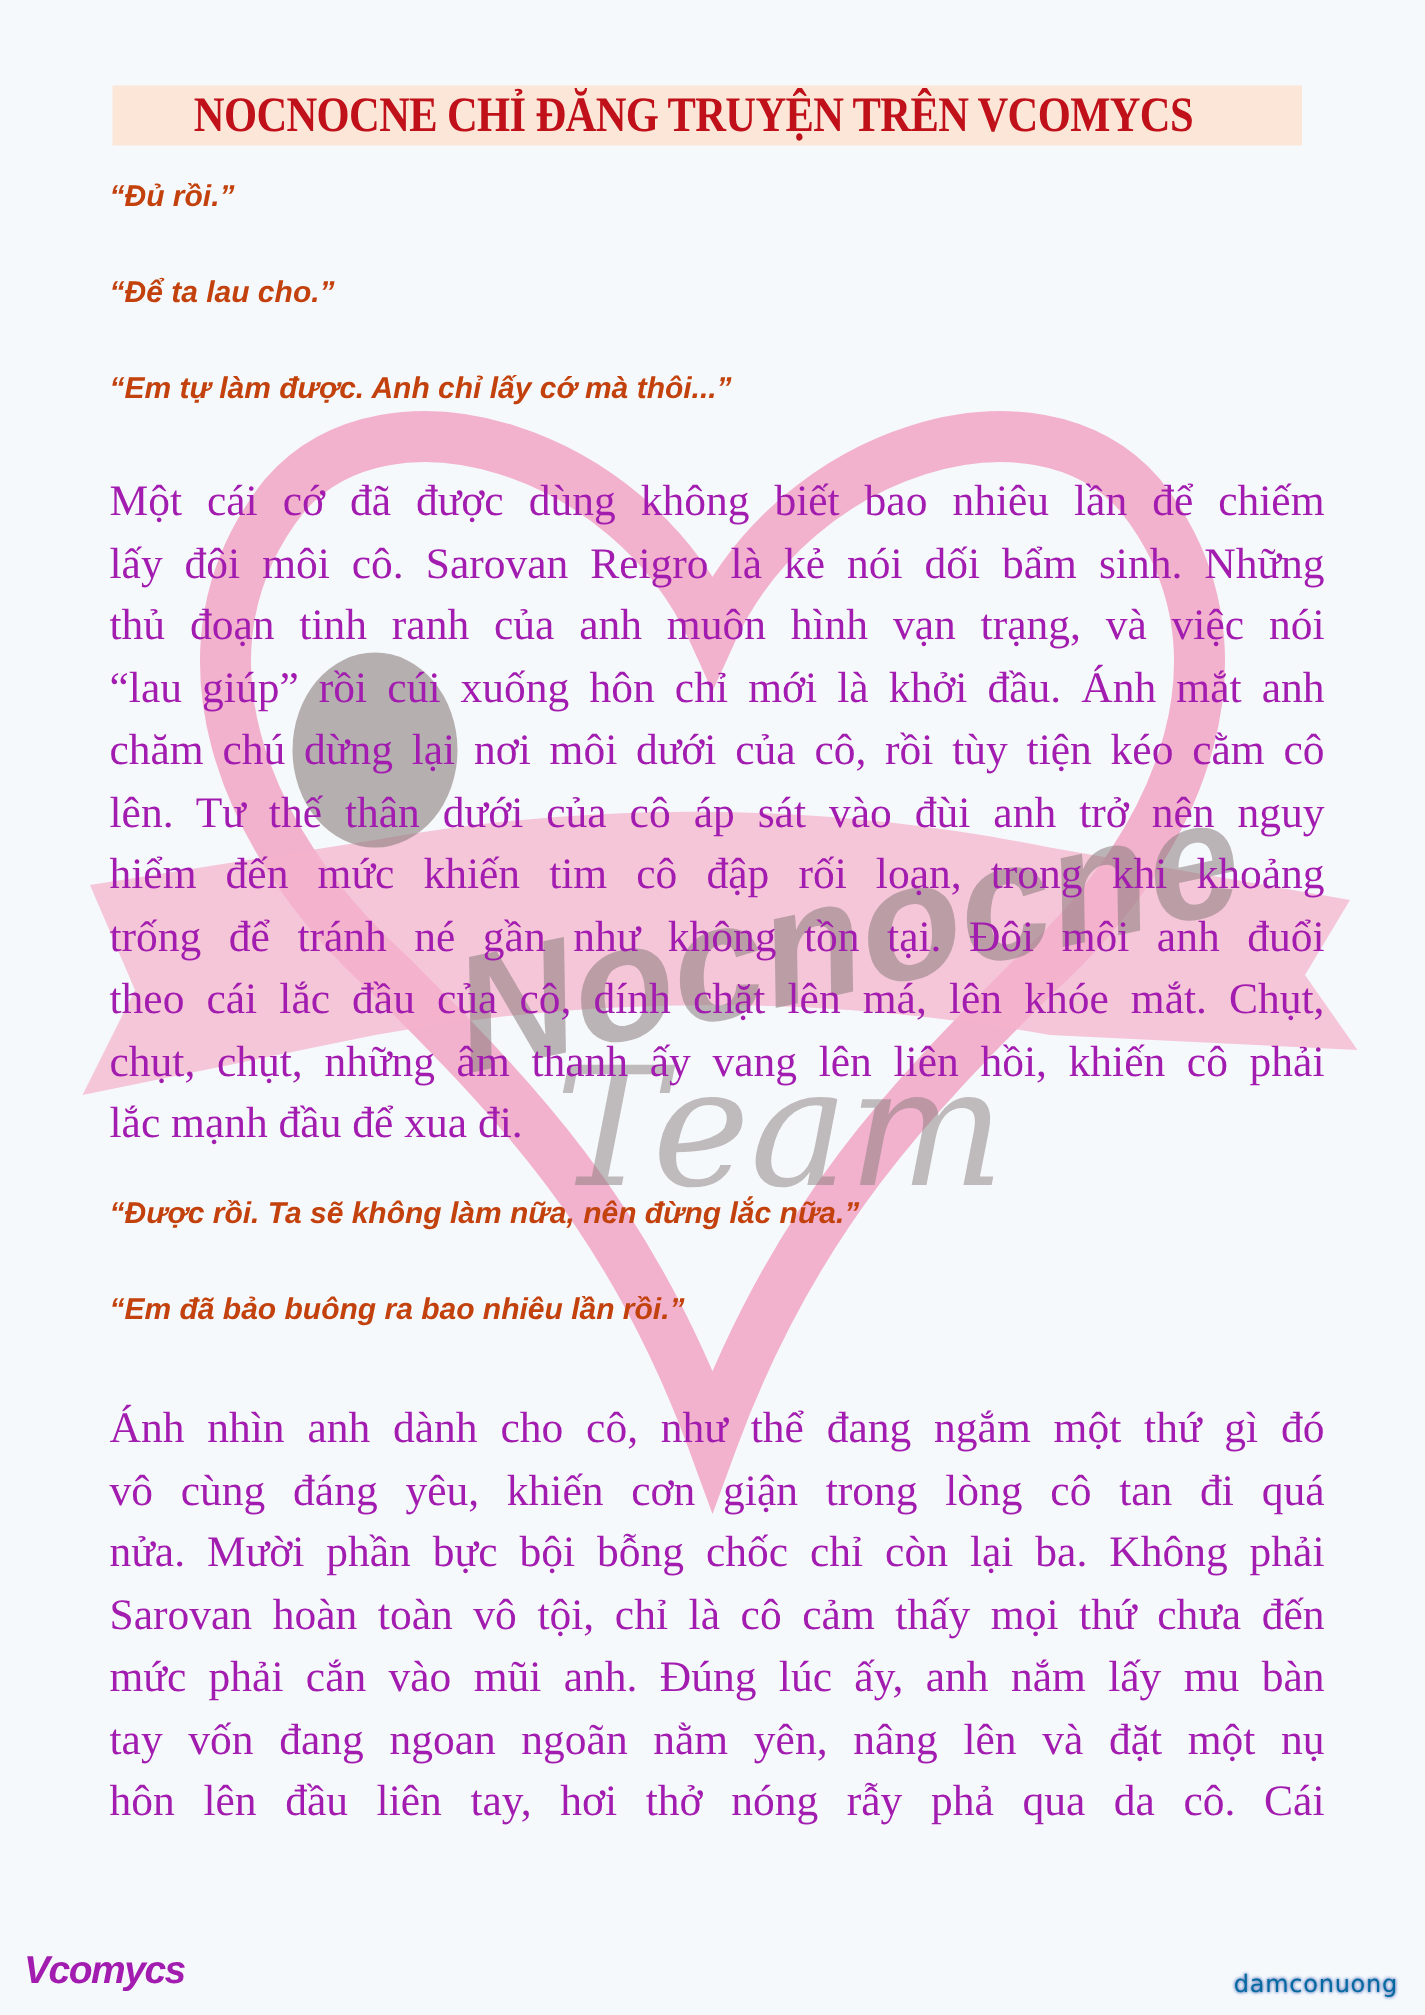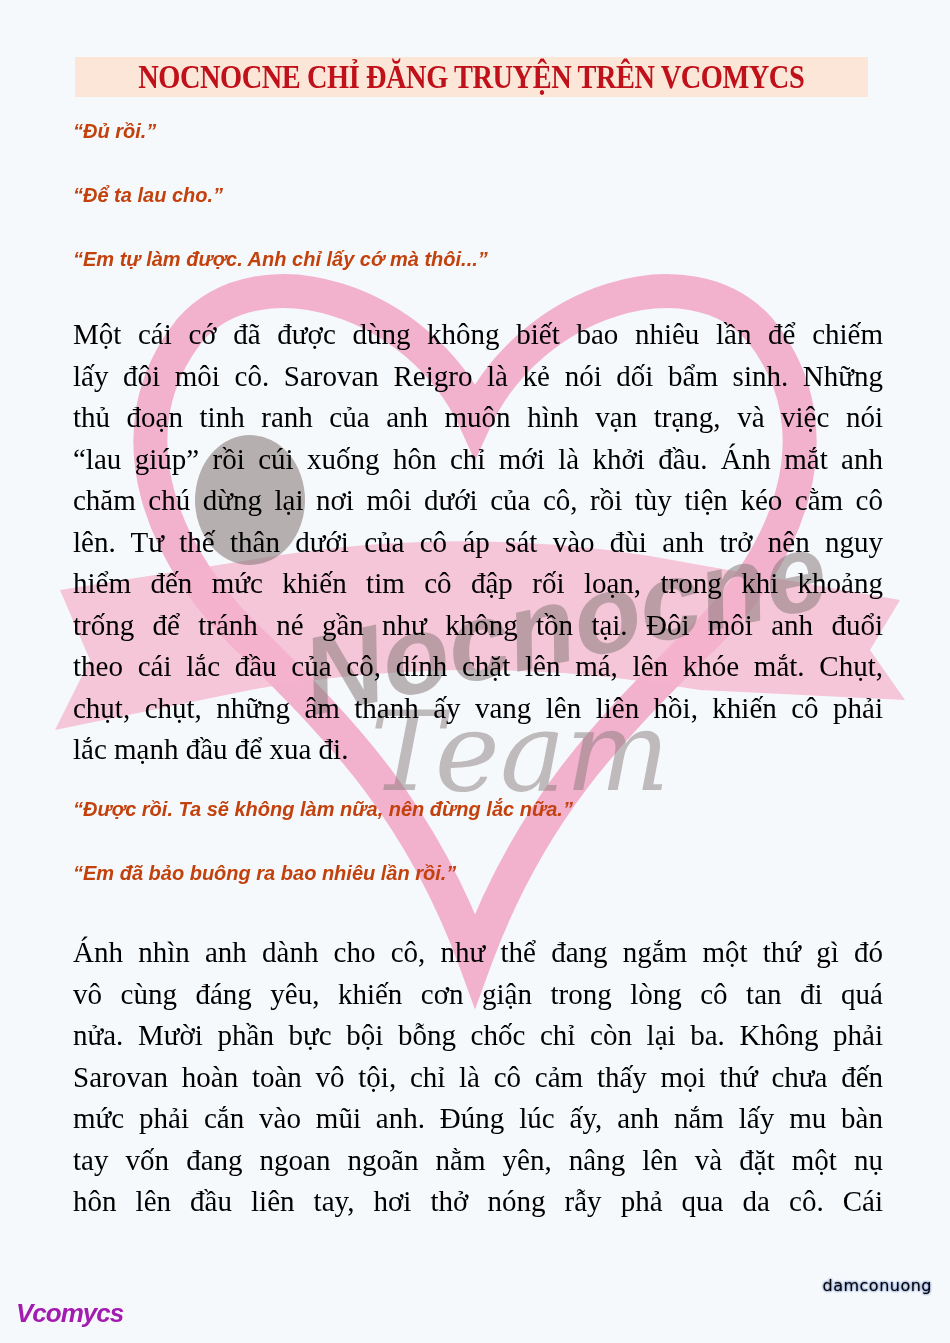--- a/index.html
+++ b/index.html
@@ -27,21 +27,20 @@
     }
     .banner {
       position: absolute;
       left: 75px;
       top: 57px;
       width: 793px;
       height: 40px;
       background: #fbe6d8;
       display: flex;
       align-items: center;
-      justify-content: center;
     }
     .banner-text {
       font-family: "Liberation Serif", "DejaVu Serif", serif;
       font-weight: bold;
       font-size: 33px;
       color: #c0101a;
       letter-spacing: -0.5px;
       transform: scaleX(0.86);
       white-space: nowrap;
     }
@@ -55,21 +54,21 @@
       color: #c2410c;
       white-space: nowrap;
     }
     .para {
       position: absolute;
       left: 73px;
       width: 810px;
       font-family: "Liberation Serif", "DejaVu Serif", serif;
       font-size: 29px;
       line-height: 41.5px;
-      color: #000000;
+      color: #a21caf;
     }
     .para .line {
       display: block;
       text-align: justify;
       text-align-last: justify;
       white-space: nowrap;
       height: 41.5px;
     }
     .para .line.last {
       text-align-last: left;
@@ -81,24 +80,24 @@
       font-family: "Liberation Sans", "DejaVu Sans", sans-serif;
       font-style: italic;
       font-weight: bold;
       font-size: 26px;
       color: #a21caf;
       letter-spacing: -1px;
     }
     .logo-damconuong {
       position: absolute;
       right: 18px;
-      top: 1276px;
+      top: 1313px;
       font-family: "DejaVu Sans", "Liberation Sans", sans-serif;
       font-size: 16px;
-      color: #000000;
+      color: #0369a1;
       text-shadow: 0 0 2px #7f96c8, 0 0 2px #7f96c8, 0 0 3px #9bb0dc;
       letter-spacing: 0.5px;
     }
   </style>
 </head>
 <body>
 
 <svg class="watermark" viewBox="0 0 950 1343" xmlns="http://www.w3.org/2000/svg">
 
   <path d="M475 420 C 420 300, 260 250, 190 330 C 110 430, 160 560, 260 650 C 340 730, 420 810, 475 960 C 530 810, 610 730, 690 650 C 790 560, 840 430, 760 330 C 690 250, 530 300, 475 420 Z" fill="none" stroke="#f2a9c8" stroke-width="34" opacity="0.9"></path>

